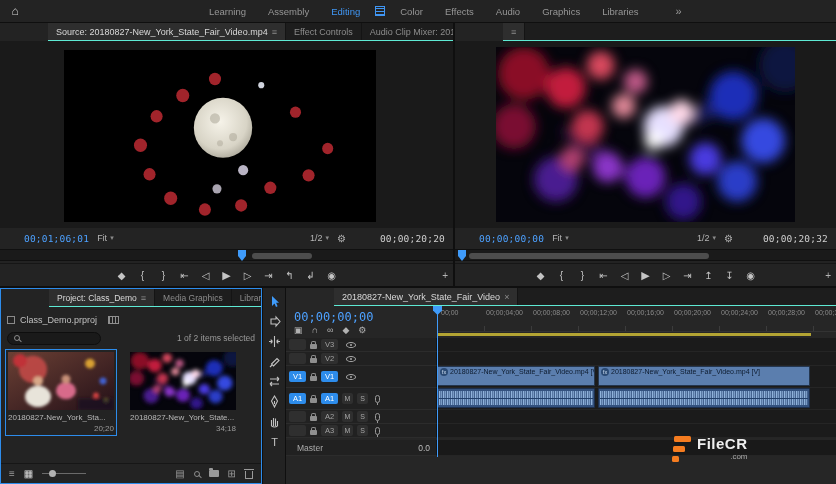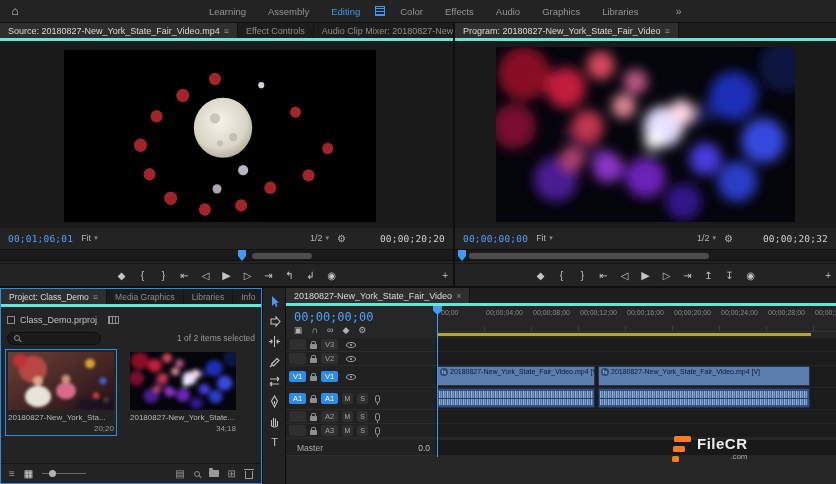--- a/index.html
+++ b/index.html
@@ -17,30 +17,30 @@
   .home-btn { width:30px; text-align:center; font-size:12px; color:#cfcfcf; }
   .workspaces { display:flex; align-items:center; margin-left:168px; }
   .ws { padding:0 11px; font-size:9.5px; color:#969696; white-space:nowrap; }
   .ws.active { color:#4096f3; }
   .ws-menu { width:10px; height:10px; border:1px solid #4096f3; margin:0 4px;
     background:repeating-linear-gradient(0deg,#4096f3 0 1px,transparent 1px 3px); }
   .overflow { margin-left:26px; color:#9a9a9a; font-size:11px; }
 
   
   .panel { position:absolute; background:#232323; }
-  .tabbar { height:18px; background:#1d1d1d; display:flex; align-items:center; font-size:9px; color:#8c8c8c; overflow:hidden; white-space:nowrap; border-bottom:3px solid #5eead4; }
+  .tabbar { height:18px; background:#1d1d1d; display:flex; align-items:center; font-size:9px; color:#8c8c8c; overflow:hidden; white-space:nowrap; border-bottom:1px solid #5eead4;margin-left:48px; }
   .tab { padding:0 8px; height:100%; display:flex; align-items:center; gap:4px; border-right:1px solid #141414; }
   .tab.active { color:#d9d9d9; background:#2e2e2e; }
   .panel-menu { color:#8c8c8c; font-size:9px; }
 
   
   .video-frame { position:absolute; background:#000; }
   .video-frame svg { display:block; width:100%; height:100%; }
   .mon-controls { position:absolute; left:0; top:205px; width:100%; height:20px; display:flex; align-items:center; padding:0 8px; gap:8px; }
-  .tc { font-size:9.5px; letter-spacing:0.2px; }
+  .tc { font-size:9.5px; letter-spacing:0.2px;margin-left:16px; }
   .tc-blue { color:#4da1ff; }
   .tc-white { color:#cfcfcf; }
   .dd { display:flex; align-items:center; gap:3px; color:#b4b4b4; font-size:9px; }
   .dd .arr { font-size:7px; color:#8a8a8a; }
   .wrench { color:#b0b0b0; font-size:10px; }
   .mon-scrub { position:absolute; left:0; top:226px; width:100%; height:12px; background:#1a1a1a; border-top:1px solid #101010; border-bottom:1px solid #101010; }
   .scrub-thumb { position:absolute; top:3px; height:6px; background:#4d4d4d; border-radius:3px; }
   .scrub-ph { position:absolute; top:0; width:8px; height:11px; background:#3f9bfa;
     clip-path:polygon(0 0,100% 0,100% 55%,50% 100%,0 55%); }
   .mon-transport { position:absolute; left:0; top:240px; width:100%; height:23px; display:flex; align-items:center; justify-content:center; gap:9px; background:#232323; border-top:1px solid #161616; }
@@ -278,21 +278,20 @@
       <span class="tbtn">↰</span>
       <span class="tbtn">↲</span>
       <span class="tbtn">◉</span>
       <span class="plus-btn">+</span>
     </div>
   </div>
 
   <div class="panel" style="left:455px;top:23px;width:381px;height:263px;">
     <div class="tabbar">
       <span class="tab active">
-        <span>Program: 20180827-New_York_State_Fair_Video</span>
         <span class="panel-menu">≡</span>
       </span>
     </div>
     <div style="position:absolute;left:0;top:18px;width:381px;height:187px;background:#1a1a1a;">
       <div class="video-frame" style="left:41px;top:6px;width:299px;height:175px;">
         <svg viewBox="0 0 300 172" preserveAspectRatio="none">
             <use href="#scene-bokeh"></use>
           </svg>
       </div>
     </div>

